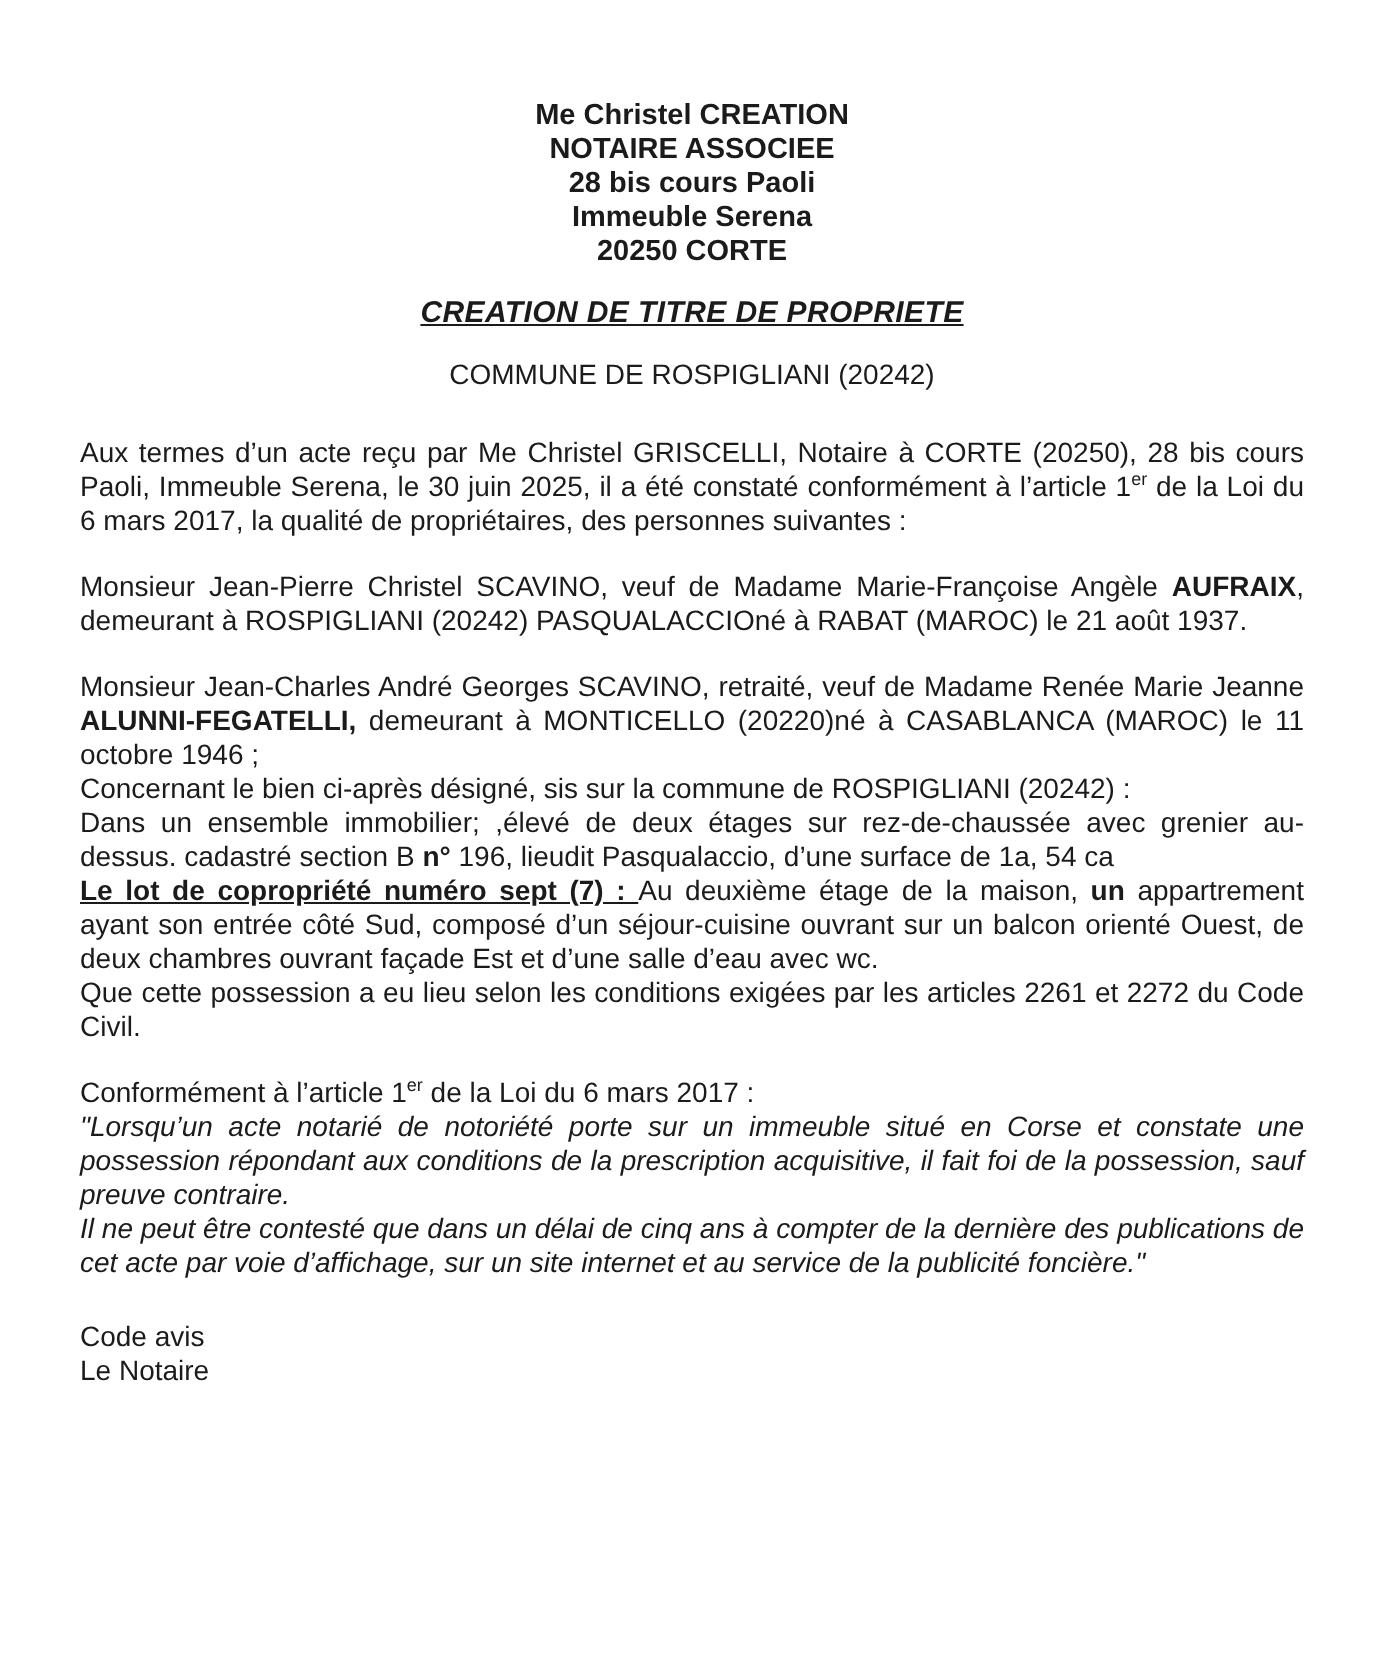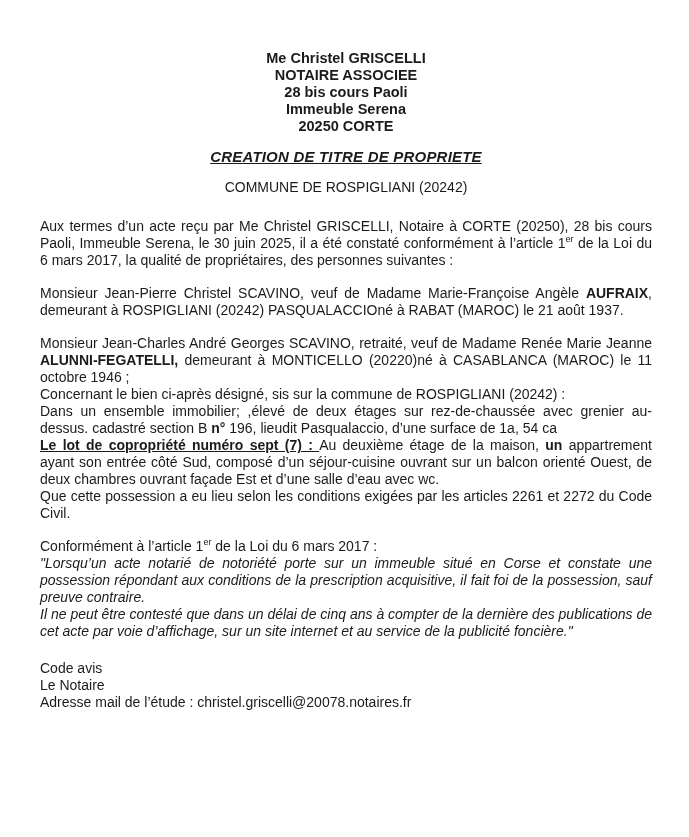--- a/index.html
+++ b/index.html
@@ -47,21 +47,21 @@
   .b { font-weight: bold; }
   .bu { font-weight: bold; text-decoration: underline; }
   sup { font-size: 9px; line-height: 0; }
 </style>
 </head>
 <body>
 
 <div class="page">
 
   <header class="letterhead">
-    <div>Me Christel GRISCELLI</div>
+    <div>Me Christel CREATION</div>
     <div>NOTAIRE ASSOCIEE</div>
     <div>28 bis cours Paoli</div>
     <div>Immeuble Serena</div>
     <div>20250 CORTE</div>
   </header>
 
   <div class="title">CREATION DE TITRE DE PROPRIETE</div>
   <div class="subtitle">COMMUNE DE ROSPIGLIANI (20242)</div>
 
   <p class="para gap"><span>Aux termes d’un acte reçu par Me Christel GRISCELLI, Notaire à CORTE (20250), 28 bis cours Paoli, Immeuble Serena, le 30 juin 2025, il a été constaté conformément à l’article 1</span><sup>er</sup><span> de la Loi du 6 mars 2017, la qualité de propriétaires,  des personnes suivantes :</span></p>
@@ -80,15 +80,14 @@
   <p class="para gap">Que cette possession a eu lieu selon les conditions exigées par les articles 2261 et 2272 du Code Civil.</p>
 
   <p class="para"><span>Conformément à l’article 1</span><sup>er</sup><span> de la Loi du 6 mars 2017 :</span></p>
 
   <p class="para italic">"Lorsqu’un acte notarié de notoriété porte sur un immeuble situé en Corse et constate une possession répondant aux conditions de la prescription acquisitive, il fait foi de la possession, sauf preuve contraire.</p>
 
   <p class="para italic gap-lg">Il ne peut être contesté que dans un délai de cinq ans à compter de la dernière des publications de cet acte par voie d’affichage, sur un site internet et au service de la publicité foncière."</p>
 
   <p class="para">Code avis</p>
   <p class="para">Le Notaire</p>
-  <p class="para">Adresse mail de l’étude : christel.griscelli@20078.notaires.fr</p>
 
 </div>
 
 </body></html>

